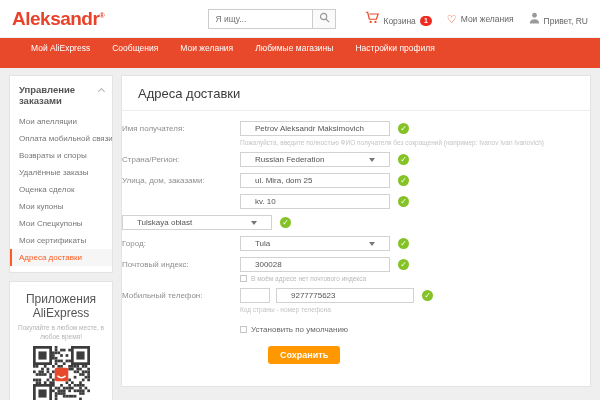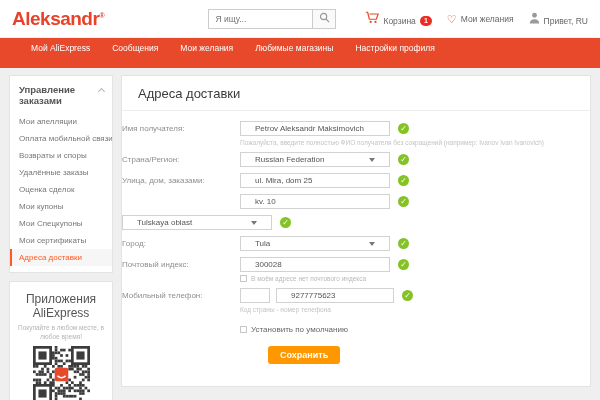--- a/index.html
+++ b/index.html
@@ -53,21 +53,21 @@
   .hint-row { margin:-3px 0 6px; }
   .hint { font-size:6.5px; color:#c4c4c4; white-space:nowrap; }
   .cbl { display:flex; align-items:center; font-size:6.5px; color:#b9b9b9; cursor:pointer; }
   .cb { display:inline-block; width:7px; height:7px; border:1px solid #c6c6c6; background:#fff; margin-right:4px; flex-shrink:0; }
   .default-row { margin-top:12px; }
   .default-row .cbl { font-size:8px; color:#666; }
   .save-row { margin-top:12px; }
   .save-btn { background:#ff9700; color:#fff; border:none; border-radius:3px; font-size:9px; font-weight:bold; padding:4px 12px; cursor:pointer; font-family:"Liberation Sans", sans-serif;margin-left:28px; }
 
   .phone-code { width:26px; margin-right:6px; }
-  .phone-num { width:118px; }
+  .phone-num { width:138px; }
 </style>
 </head>
 <body>
 
 <div class="topbar">
   <div class="logo"><span>Aleksandr</span><sup>®</sup></div>
   <div class="search">
     <input placeholder="Я ищу..." style="">
     <button>
         <span><svg width="11" height="11" viewBox="0 0 12 12">

